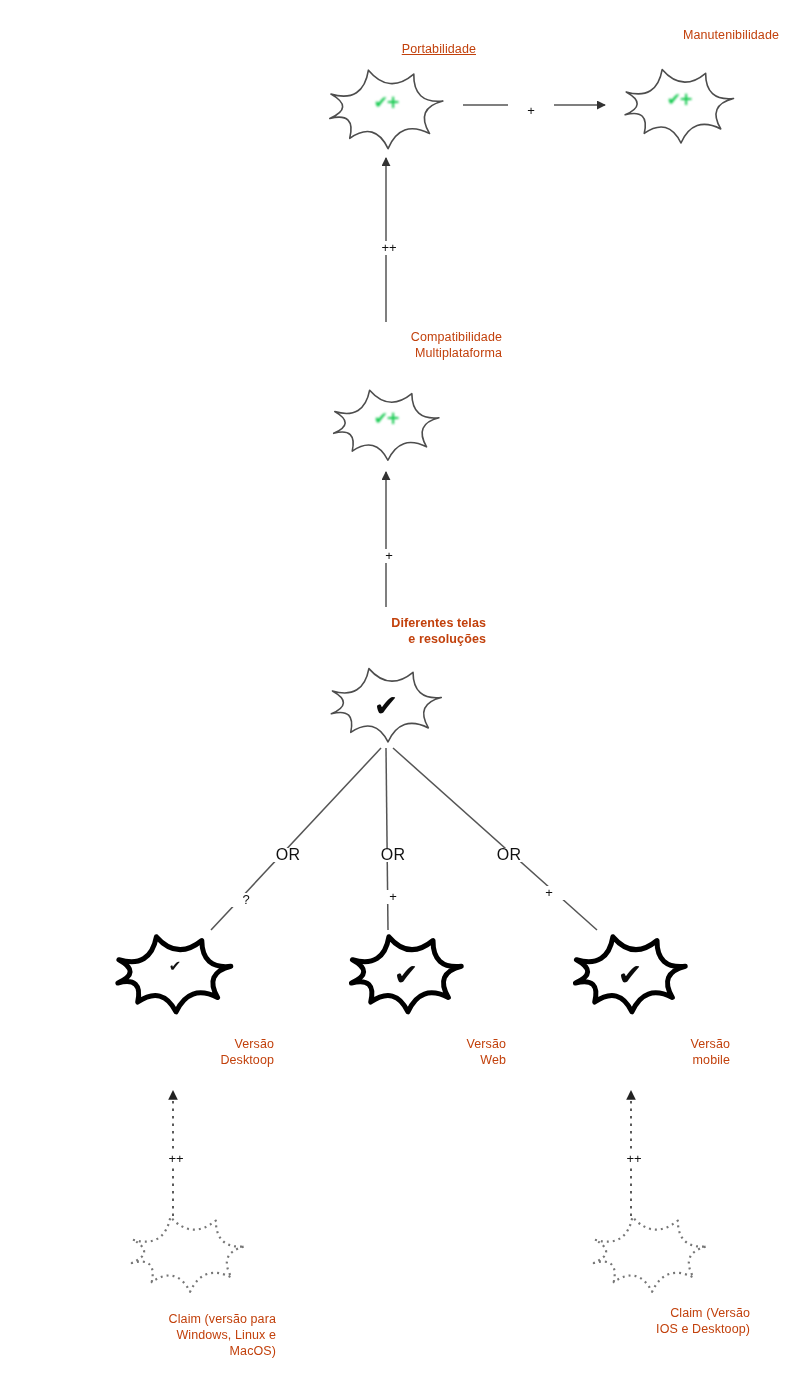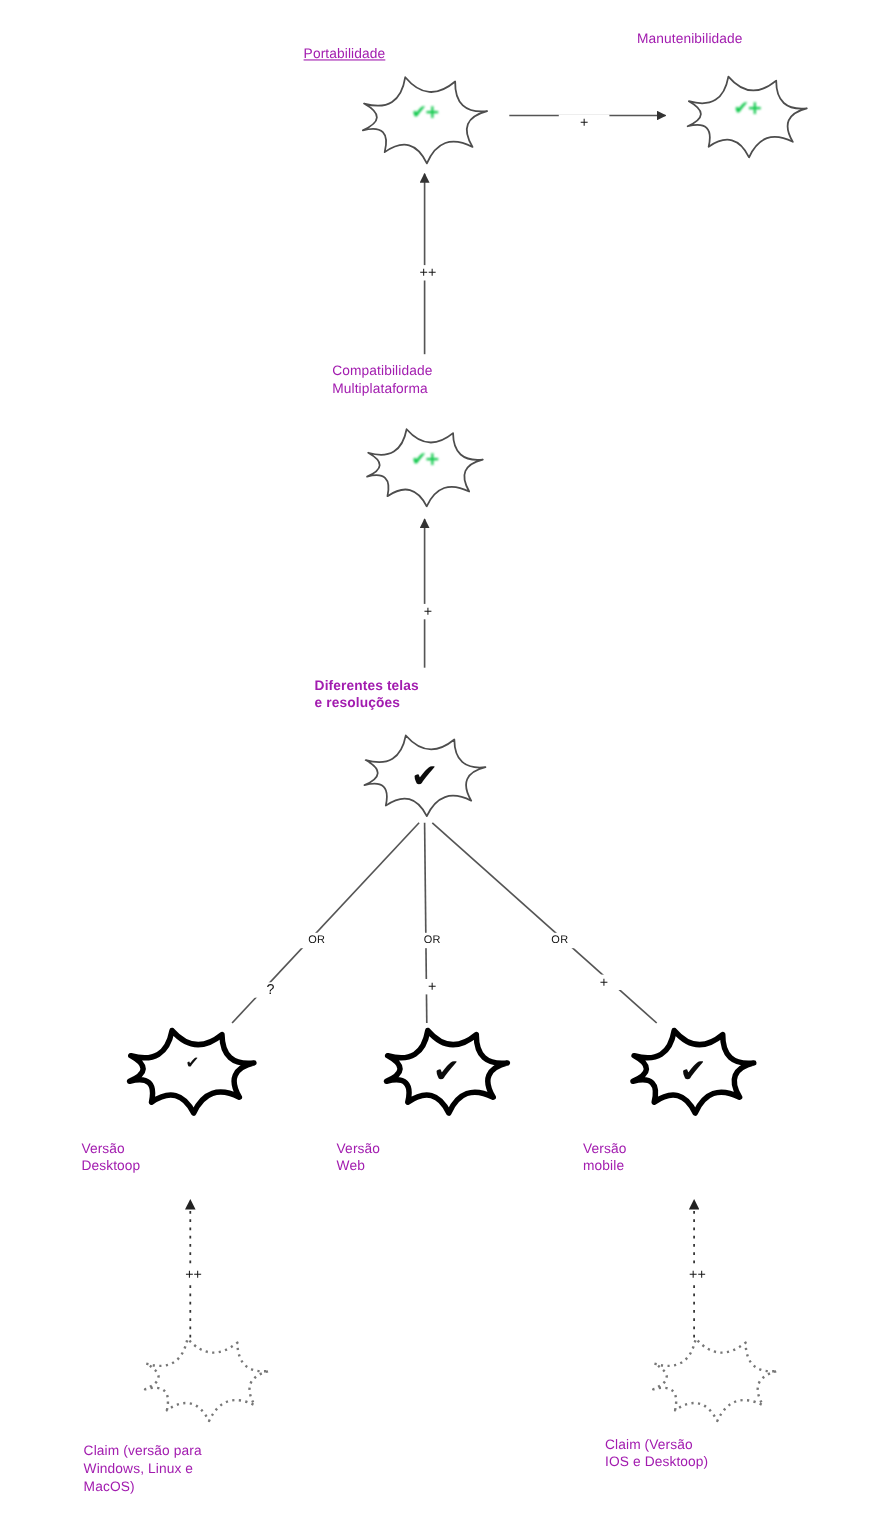--- a/index.html
+++ b/index.html
@@ -22,39 +22,39 @@
   #edges {
     position: absolute;
     left: 0;
     top: 0;
     width: 811px;
     height: 1389px;
     pointer-events: none;
   }
   .node-label {
     position: absolute;
-    text-align: left;
+    text-align: right;
     font-size: 12.5px;
     line-height: 16px;
-    color: #a21caf;
+    color: #c2410c;
     white-space: pre-line;
     letter-spacing: 0.1px;
   }
   .edge-label {
     position: absolute;
     text-align: center;
     font-size: 13px;
     line-height: 14px;
     color: #111111;
     background: #ffffff;
     padding: 0 3px;
     white-space: nowrap;
   }
   .edge-label.or-label {
-    font-size: 10px;
+    font-size: 16px;
     letter-spacing: 0.3px;
   }
   .glyph {
     position: absolute;
     text-align: center;
     font-weight: bold;
     pointer-events: none;
   }
   .glyph-green {
     color: #12c94d;

